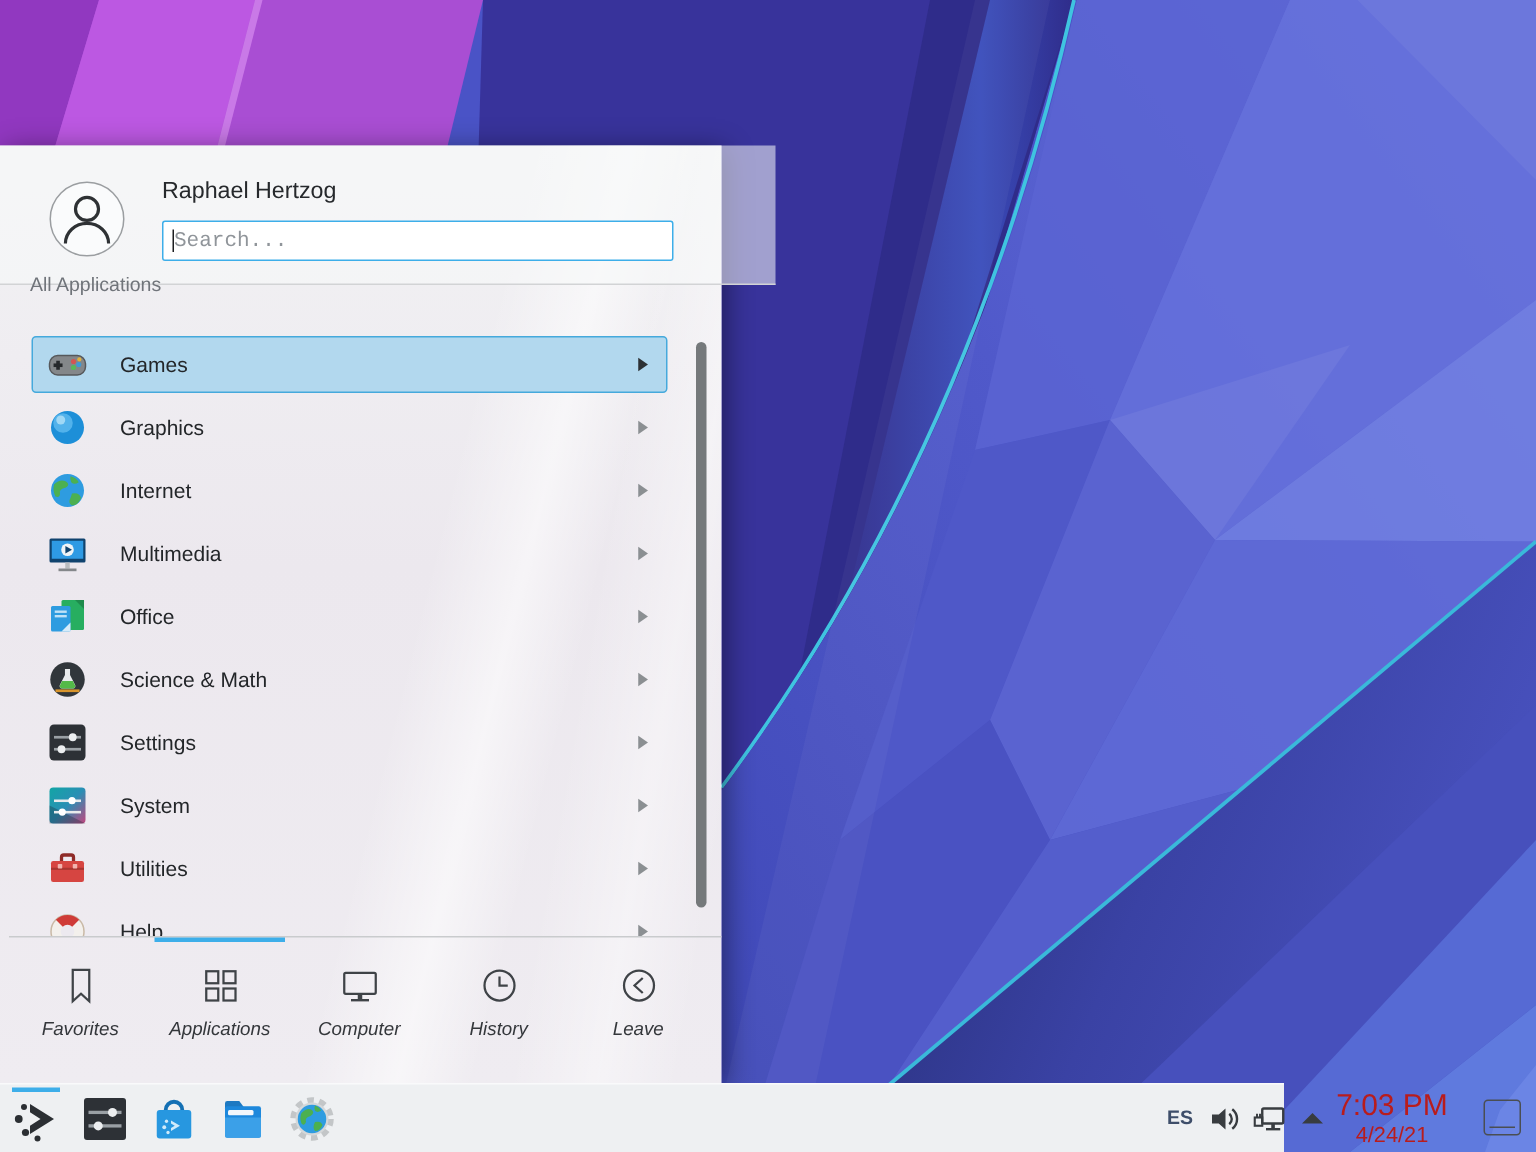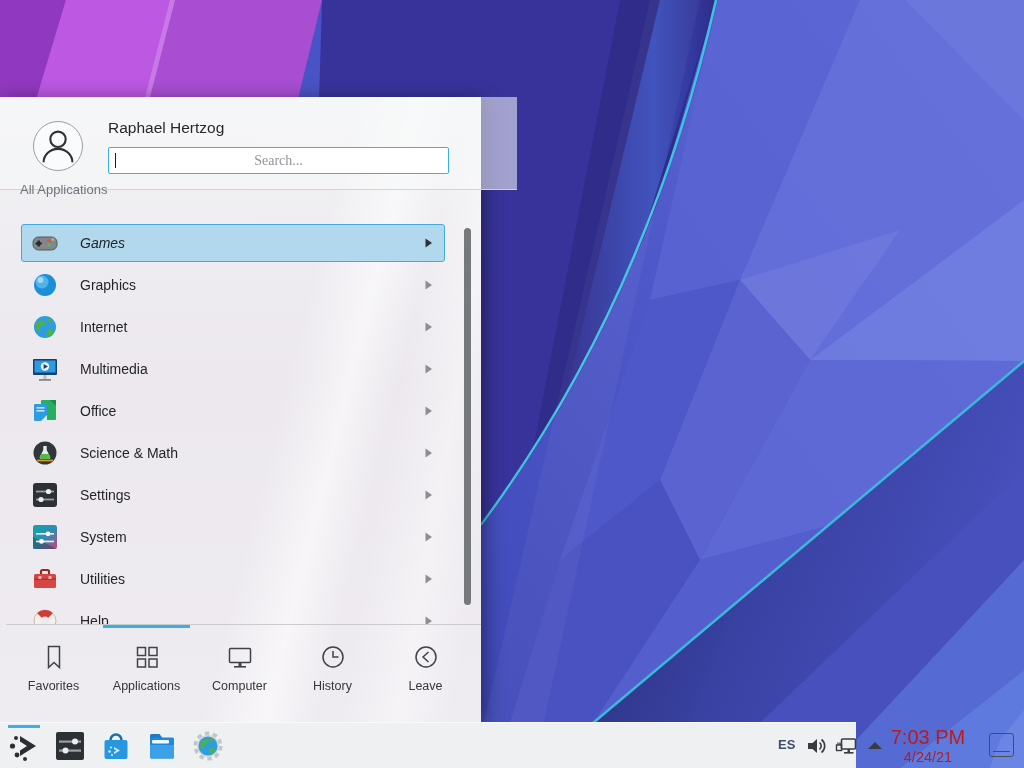--- a/index.html
+++ b/index.html
@@ -16,40 +16,40 @@
             background:
               linear-gradient(104deg,rgba(255,255,255,0) 56%,rgba(255,255,255,.55) 66%,rgba(255,255,255,0) 74%),
               linear-gradient(100deg,rgba(255,255,255,0) 76%,rgba(255,255,255,.4) 86%,rgba(255,255,255,0) 95%);}
   .lh-header{position:absolute;left:0;top:0;width:481px;height:92px;
              background:rgba(248,249,250,.55);border-bottom:1px solid #d2d3d5;padding-left:36px;}
   .avatar{position:absolute;left:33px;top:24px;width:50px;height:50px;border-radius:50%;
           border:1px solid #9b9ea1;background:#fafbfc;box-sizing:border-box;}
   .user-name{position:absolute;left:108px;top:22px;font-size:15.5px;color:#26292c;}
   .search-wrap{position:absolute;left:108px;top:50px;width:341px;height:27px;}
   .search-wrap input{width:100%;height:100%;box-sizing:border-box;border:1px solid #3daee9;
-          border-radius:2px;background:#ffffff;font-family:Liberation Serif, serif;font-size:14px;
-          padding:0 7px;color:#232629;outline:none;text-align:center;}
+          border-radius:2px;background:#ffffff;font-family:Liberation Mono, monospace;font-size:14px;
+          padding:0 7px;color:#232629;outline:none;}
   .search-wrap input::placeholder{color:#90959a;opacity:1;}
   .search-caret{position:absolute;left:7px;top:6px;width:1px;height:15px;background:#1c1e20;}
 
   .section-label{position:absolute;left:20px;top:85px;font-size:13px;color:#70747a;}
 
   .cat-list{position:absolute;left:0;top:127px;width:481px;height:400px;overflow:hidden;}
   .cat-row{position:relative;height:38px;margin:0 0 4px 21px;width:424px;box-sizing:border-box;
            display:flex;align-items:center;border-radius:3px;border:1px solid transparent;}
-  .cat-row.selected{background:#b2d8ee;border:1px solid #45a9dc;font-style:italic;}
+  .cat-row.selected{background:#b2d8ee;border:1px solid #45a9dc;}
   .cat-icon{width:28px;height:28px;margin-left:9px;flex:0 0 28px;}
   .cat-label{margin-left:21px;font-size:14px;color:#232629;}
   .cat-arrow{margin-left:auto;margin-right:11px;width:9px;height:10px;}
   .vscroll{position:absolute;left:464px;top:131px;width:7px;height:377px;border-radius:3.5px;
            background:#75797b;}
 
   .tab-divider{position:absolute;left:6px;top:527px;width:475px;height:1px;background:#c9cbcd;}
   .tab-indicator{position:absolute;left:103px;top:528px;width:87px;height:3px;background:#3daee9;}
-  .tabbar{position:absolute;left:7px;top:534px;width:467px;height:70px;display:flex;}
+  .tabbar{position:absolute;left:7px;top:534px;width:467px;height:70px;display:flex;font-style:italic;}
   .tab{width:93px;display:flex;flex-direction:column;align-items:center;padding-top:12px;cursor:default;}
   .tab svg{width:28px;height:28px;}
   .tab-label{margin-top:8px;font-size:12.5px;color:#34373b;}
 
   
   #taskbar{position:absolute;left:0;top:722px;width:856px;height:46px;
            background:#eef0f2;border-top:1px solid #f9fafb;box-sizing:border-box;}
   .task-btn{position:absolute;top:7px;width:32px;height:32px;}
   .task-active-line{position:absolute;left:8px;top:2px;width:32px;height:3px;background:#3daee9;}
   .tray-label{position:absolute;top:14px;font-size:13px;font-weight:bold;color:#3e4e6a;}

